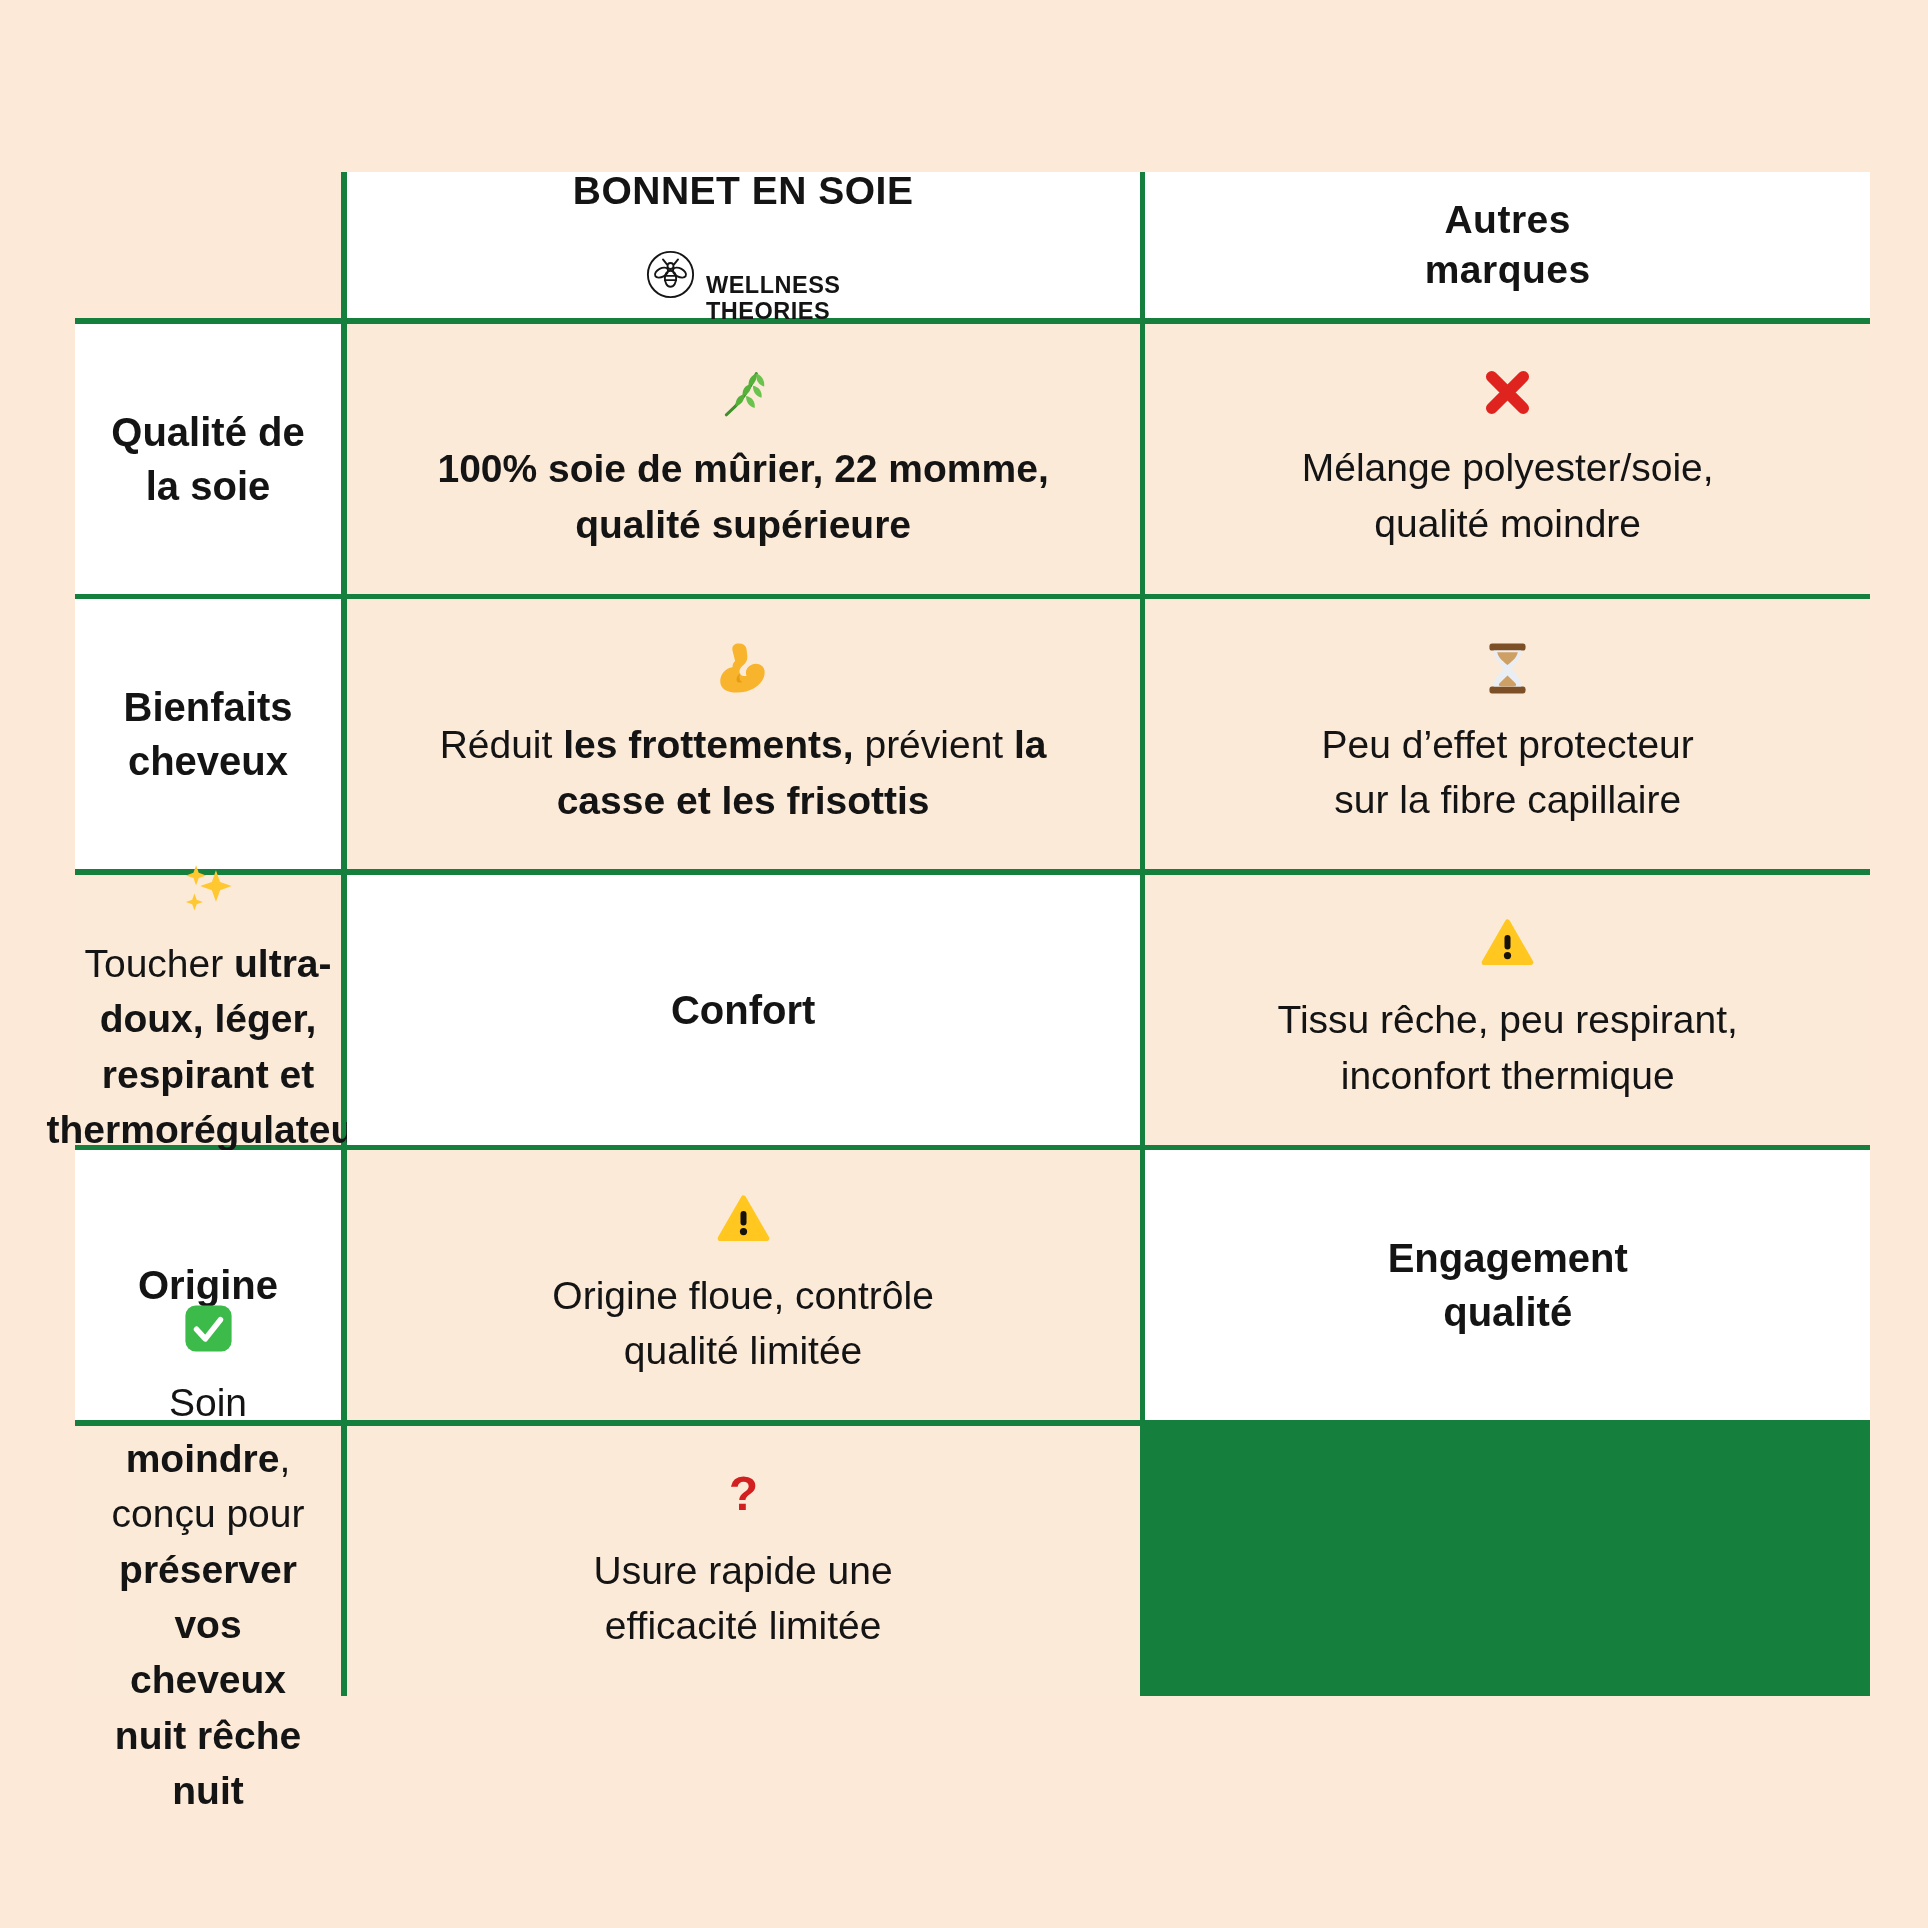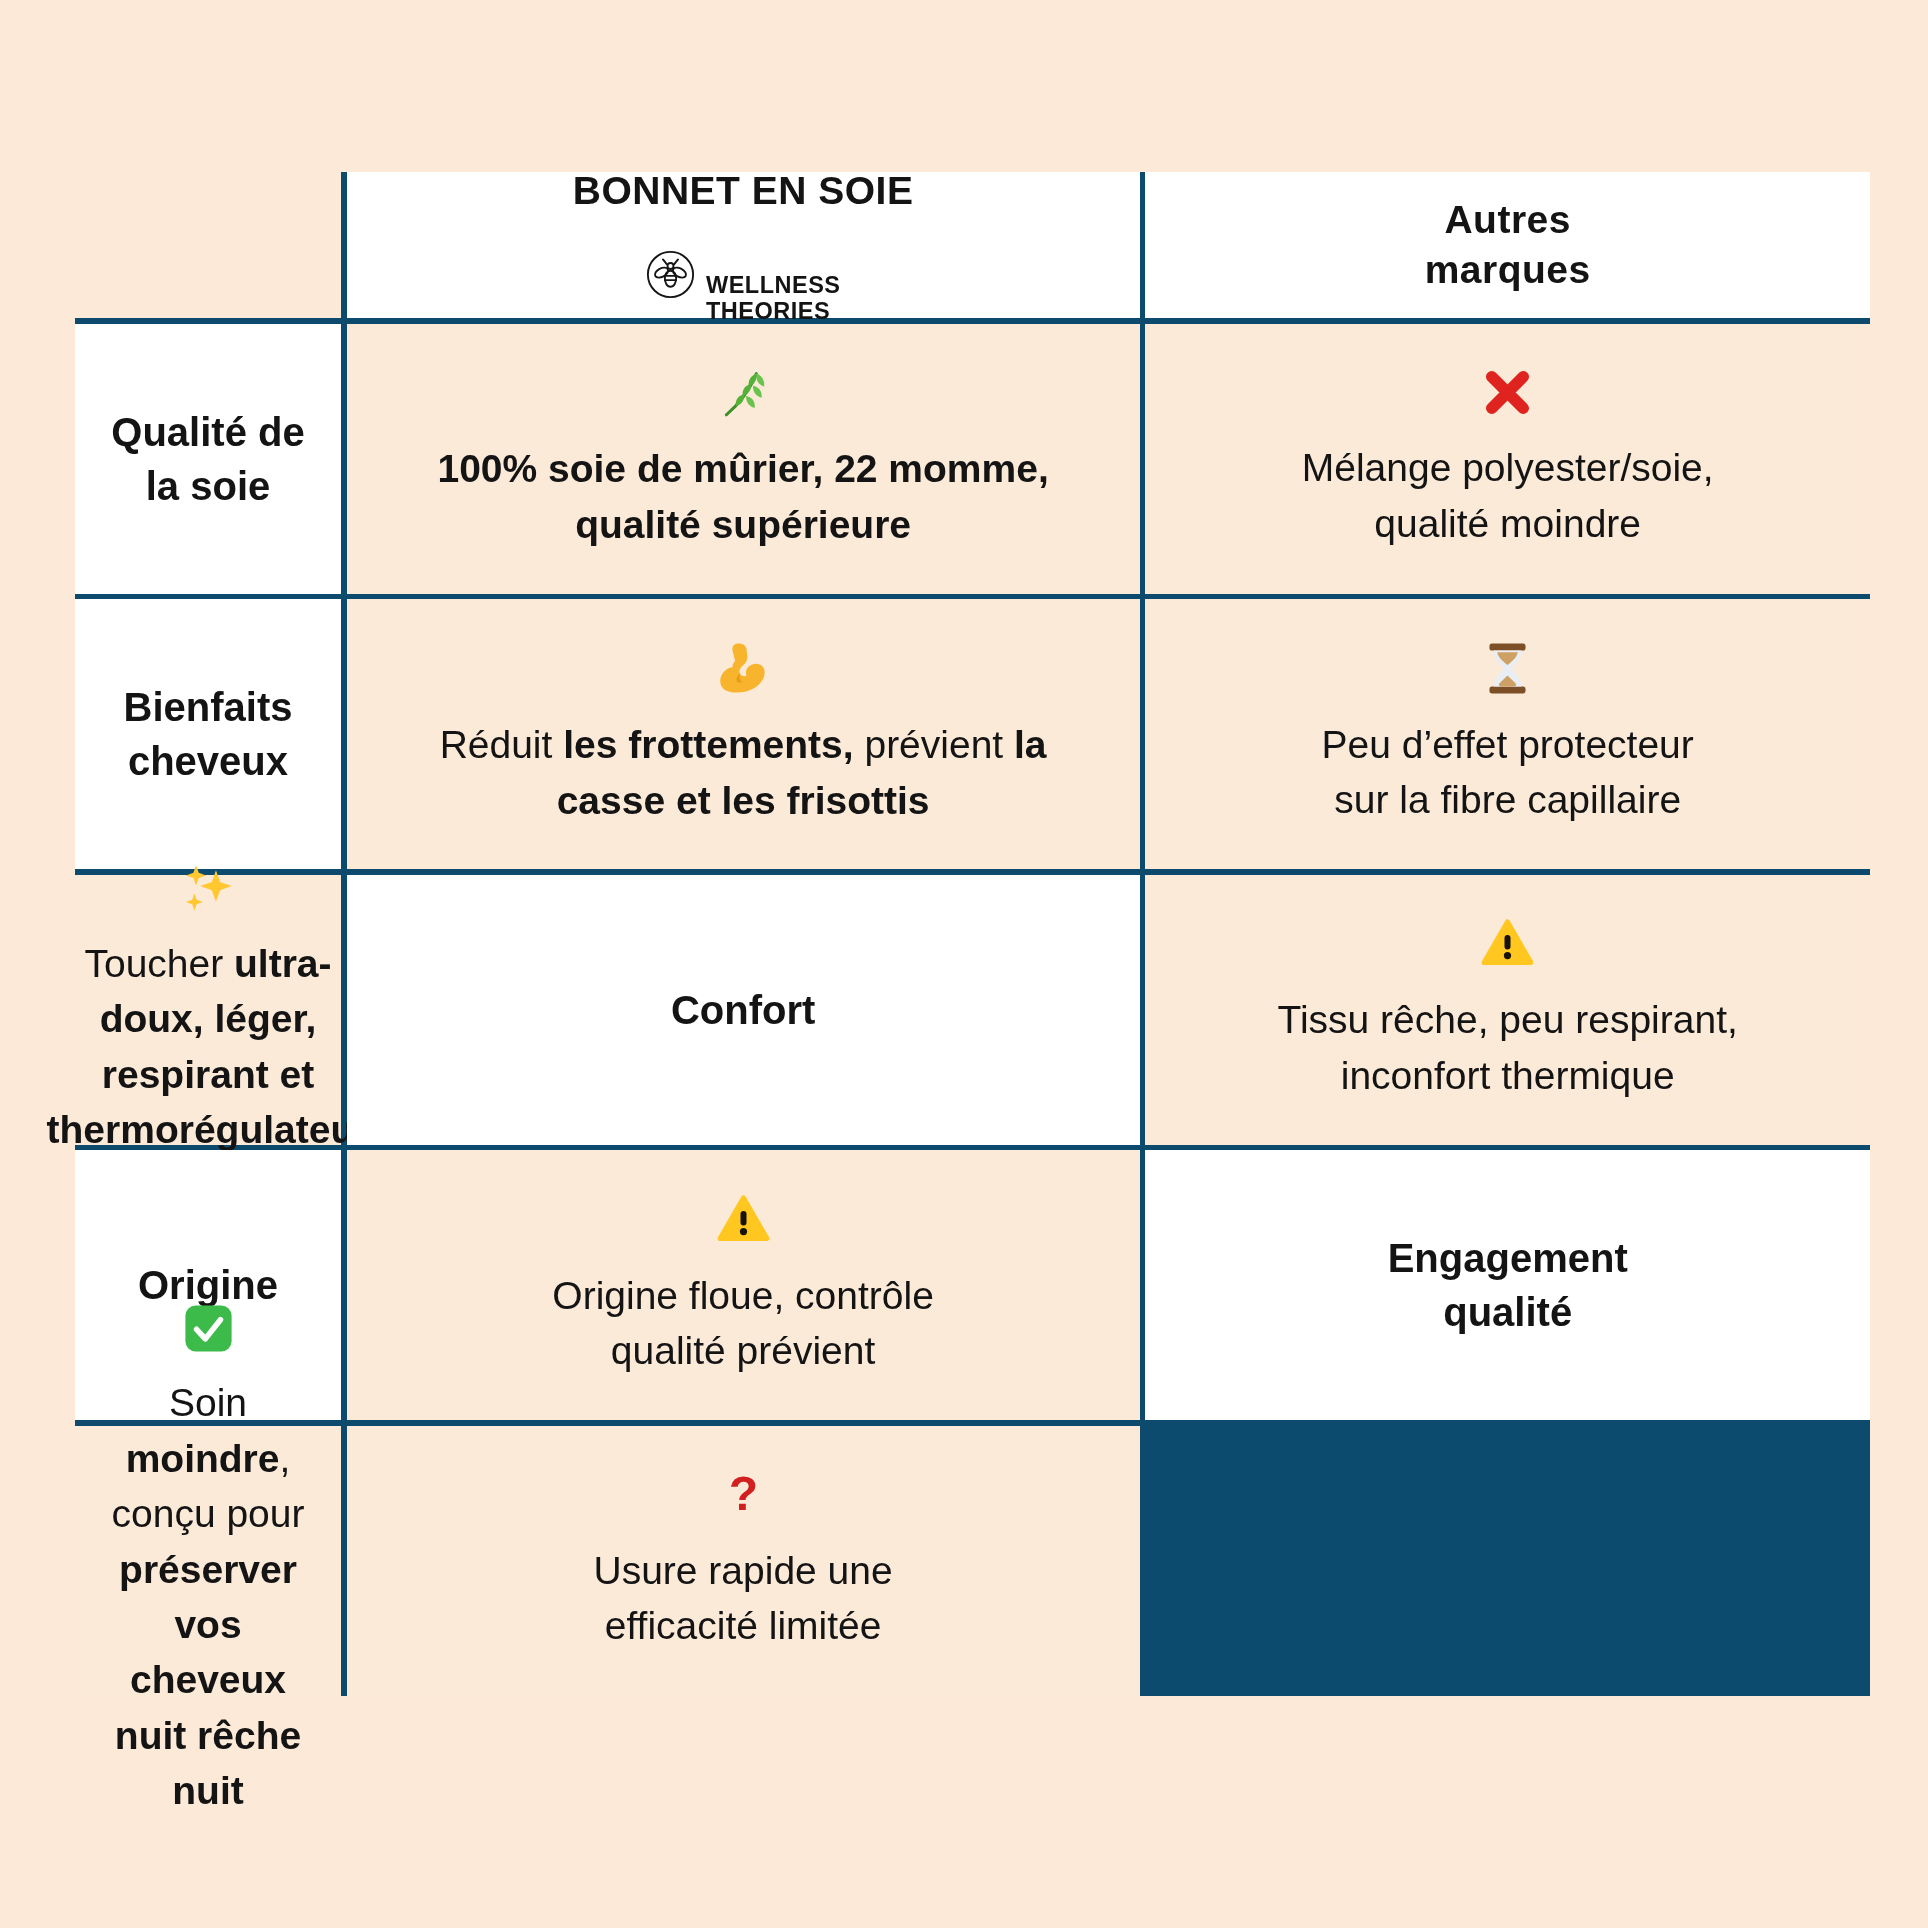--- a/index.html
+++ b/index.html
@@ -9,21 +9,21 @@
     font-family:"Liberation Sans",sans-serif;
     color:#141414;
     -webkit-font-smoothing:antialiased;
   }
   .table{
     position:absolute;left:75px;top:172px;
     display:grid;
     grid-template-columns:266px 793px 725px;
     grid-template-rows:146px repeat(5,270px);
     gap:5.6px;
-    background:#0c4a6e;
+    background:#15803d;
   }
   .cell{
     display:flex;flex-direction:column;
     align-items:center;justify-content:center;
     text-align:center;
   }
   .filler{background:#fce9d7;}
   .head{background:#ffffff;}
   .head-title{
     font-weight:700;font-size:39px;line-height:1.28;letter-spacing:0.5px;
@@ -168,21 +168,21 @@
   </div>
   <div class="cell content">
     <span class="icon">
         <svg viewBox="0 0 64 64" width="55" height="55">
           <path d="M32 7L59 54H5z" fill="#ffc71f" stroke="#ffc71f" stroke-width="6" stroke-linejoin="round"></path>
           <rect x="28.5" y="22" width="7" height="17" rx="3.5" fill="#17130b"></rect>
           <circle cx="32" cy="46" r="4.2" fill="#17130b"></circle>
         </svg>
       </span>
     <div class="txt pre"><span>Origine floue, contrôle
-qualité prévient</span></div>
+qualité limitée</span></div>
   </div>
 
   <div class="cell label">
     <span class="pre">Engagement
 qualité</span>
   </div>
   <div class="cell content">
     <span class="icon">
         <svg viewBox="0 0 64 64" width="51" height="51">
           <rect x="3" y="3" width="58" height="58" rx="13" fill="#3dbb4a"></rect>

